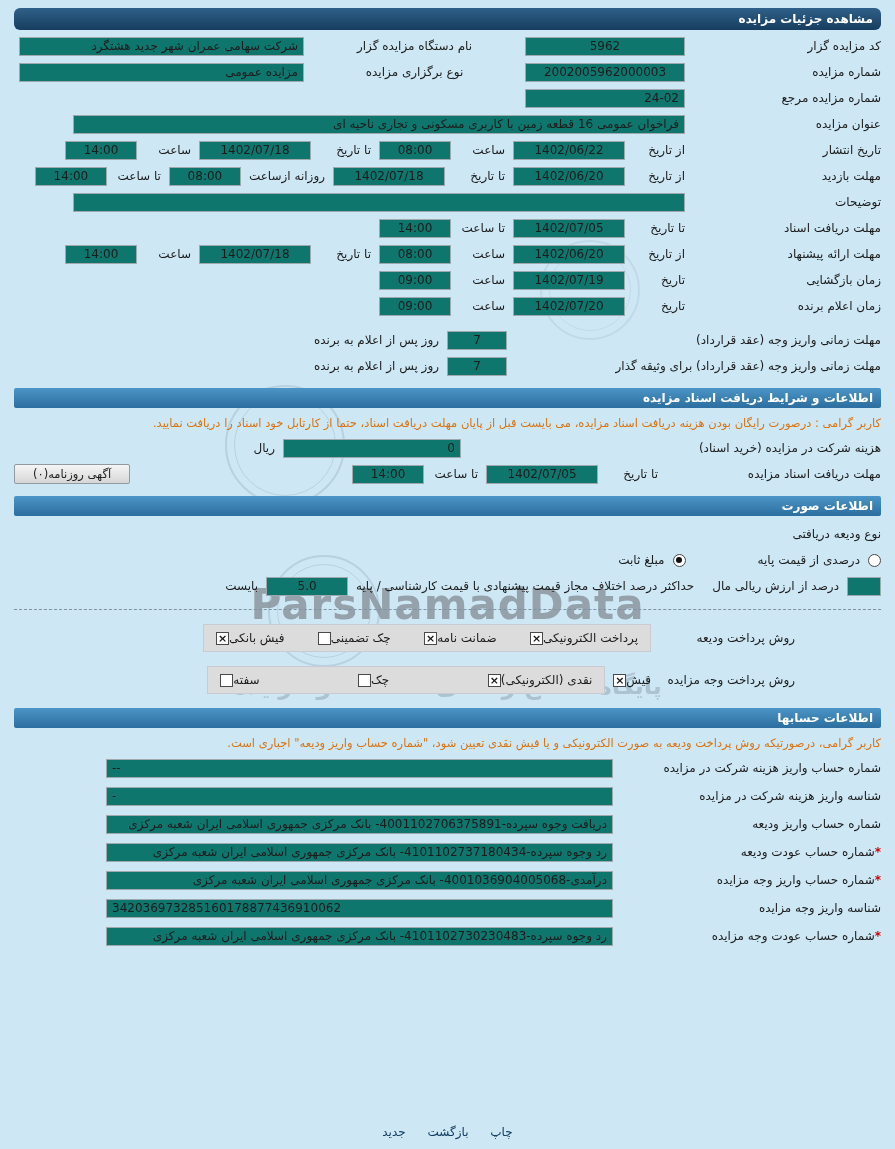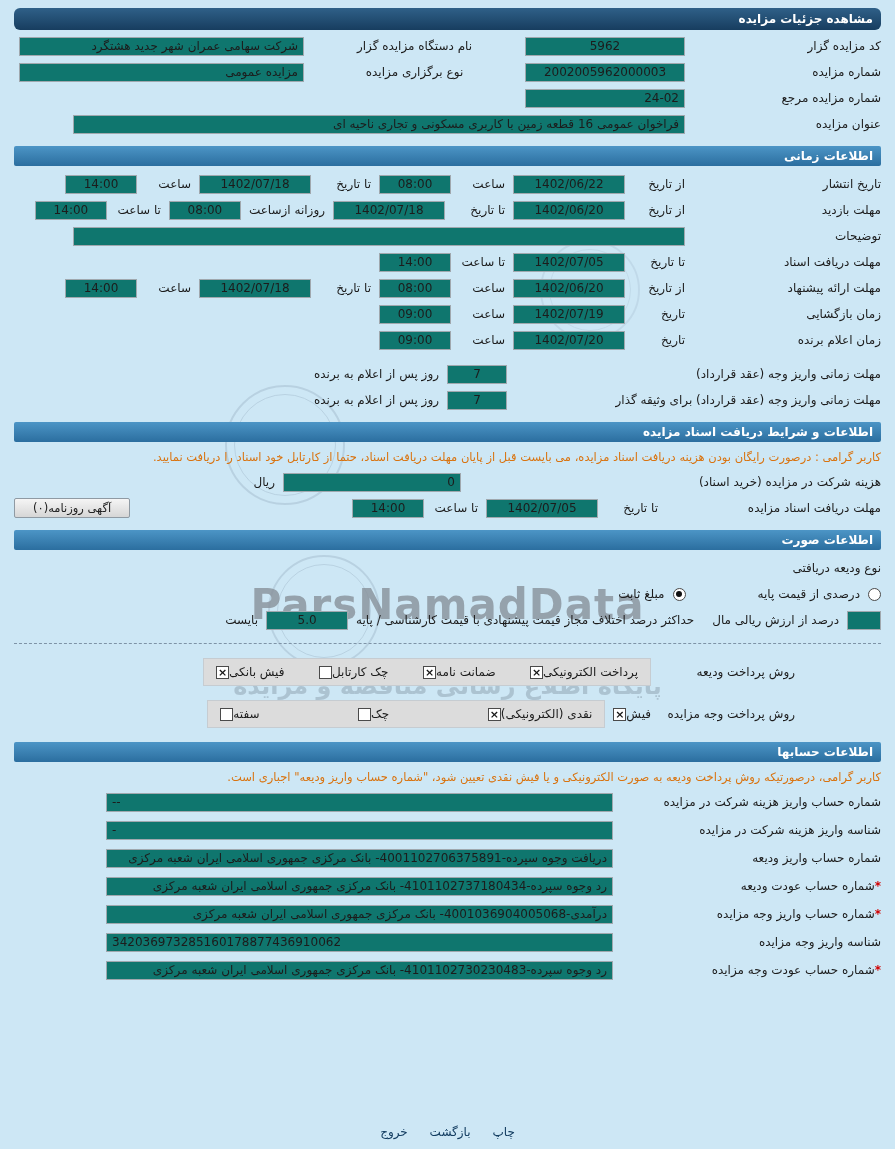--- a/index.html
+++ b/index.html
@@ -81,21 +81,20 @@
   </div>
   <div class="row">
     <div class="lbl lblcol">شماره مزایده مرجع</div>
     <div class="field f-code">24-02</div>
   </div>
   <div class="row">
     <div class="lbl lblcol">عنوان مزایده</div>
     <div class="field f-wide">فراخوان عمومی 16 قطعه زمین با کاربری مسکونی و تجاری ناحیه ای</div>
   </div>
 
-  <div class="bar">اطلاعات زمانی</div>
 
   <div class="row">
     <div class="lbl lblcol">تاریخ انتشار</div>
     <div class="lbl sl1">از تاریخ</div>
     <div class="field f-date center">1402/06/22</div>
     <div class="lbl sl2">ساعت</div>
     <div class="field f-time center">08:00</div>
     <div class="lbl sl1">تا تاریخ</div>
     <div class="field f-date center">1402/07/18</div>
     <div class="lbl sl2">ساعت</div>
@@ -214,21 +213,21 @@
     <div class="graybox gb1">
       <span class="cb-item">
         <span class="lbl">پرداخت الکترونیکی</span>
         <span class="chk checked"></span>
       </span>
       <span class="cb-item">
         <span class="lbl">ضمانت نامه</span>
         <span class="chk checked"></span>
       </span>
       <span class="cb-item">
-        <span class="lbl">چک کارتابل</span>
+        <span class="lbl">چک تضمینی</span>
         <span class="chk"></span>
       </span>
       <span class="cb-item">
         <span class="lbl">فیش بانکی</span>
         <span class="chk checked"></span>
       </span>
     </div>
   </div>
 
   <div class="row pm-row">
@@ -284,14 +283,14 @@
   <div class="row acct-row">
     <div class="lbl acct-lbl"><span class="req">*</span><span>شماره حساب عودت وجه مزایده</span></div>
     <div class="field f-acct">رد وجوه سپرده-4101102730230483- بانک مرکزی جمهوری اسلامی ایران شعبه مرکزی</div>
   </div>
 
 </div>
 
 <div class="footer">
   <a>چاپ</a>
   <a>بازگشت</a>
-  <a>خروج</a>
+  <a>جدید</a>
 </div>
 
 </body></html>

